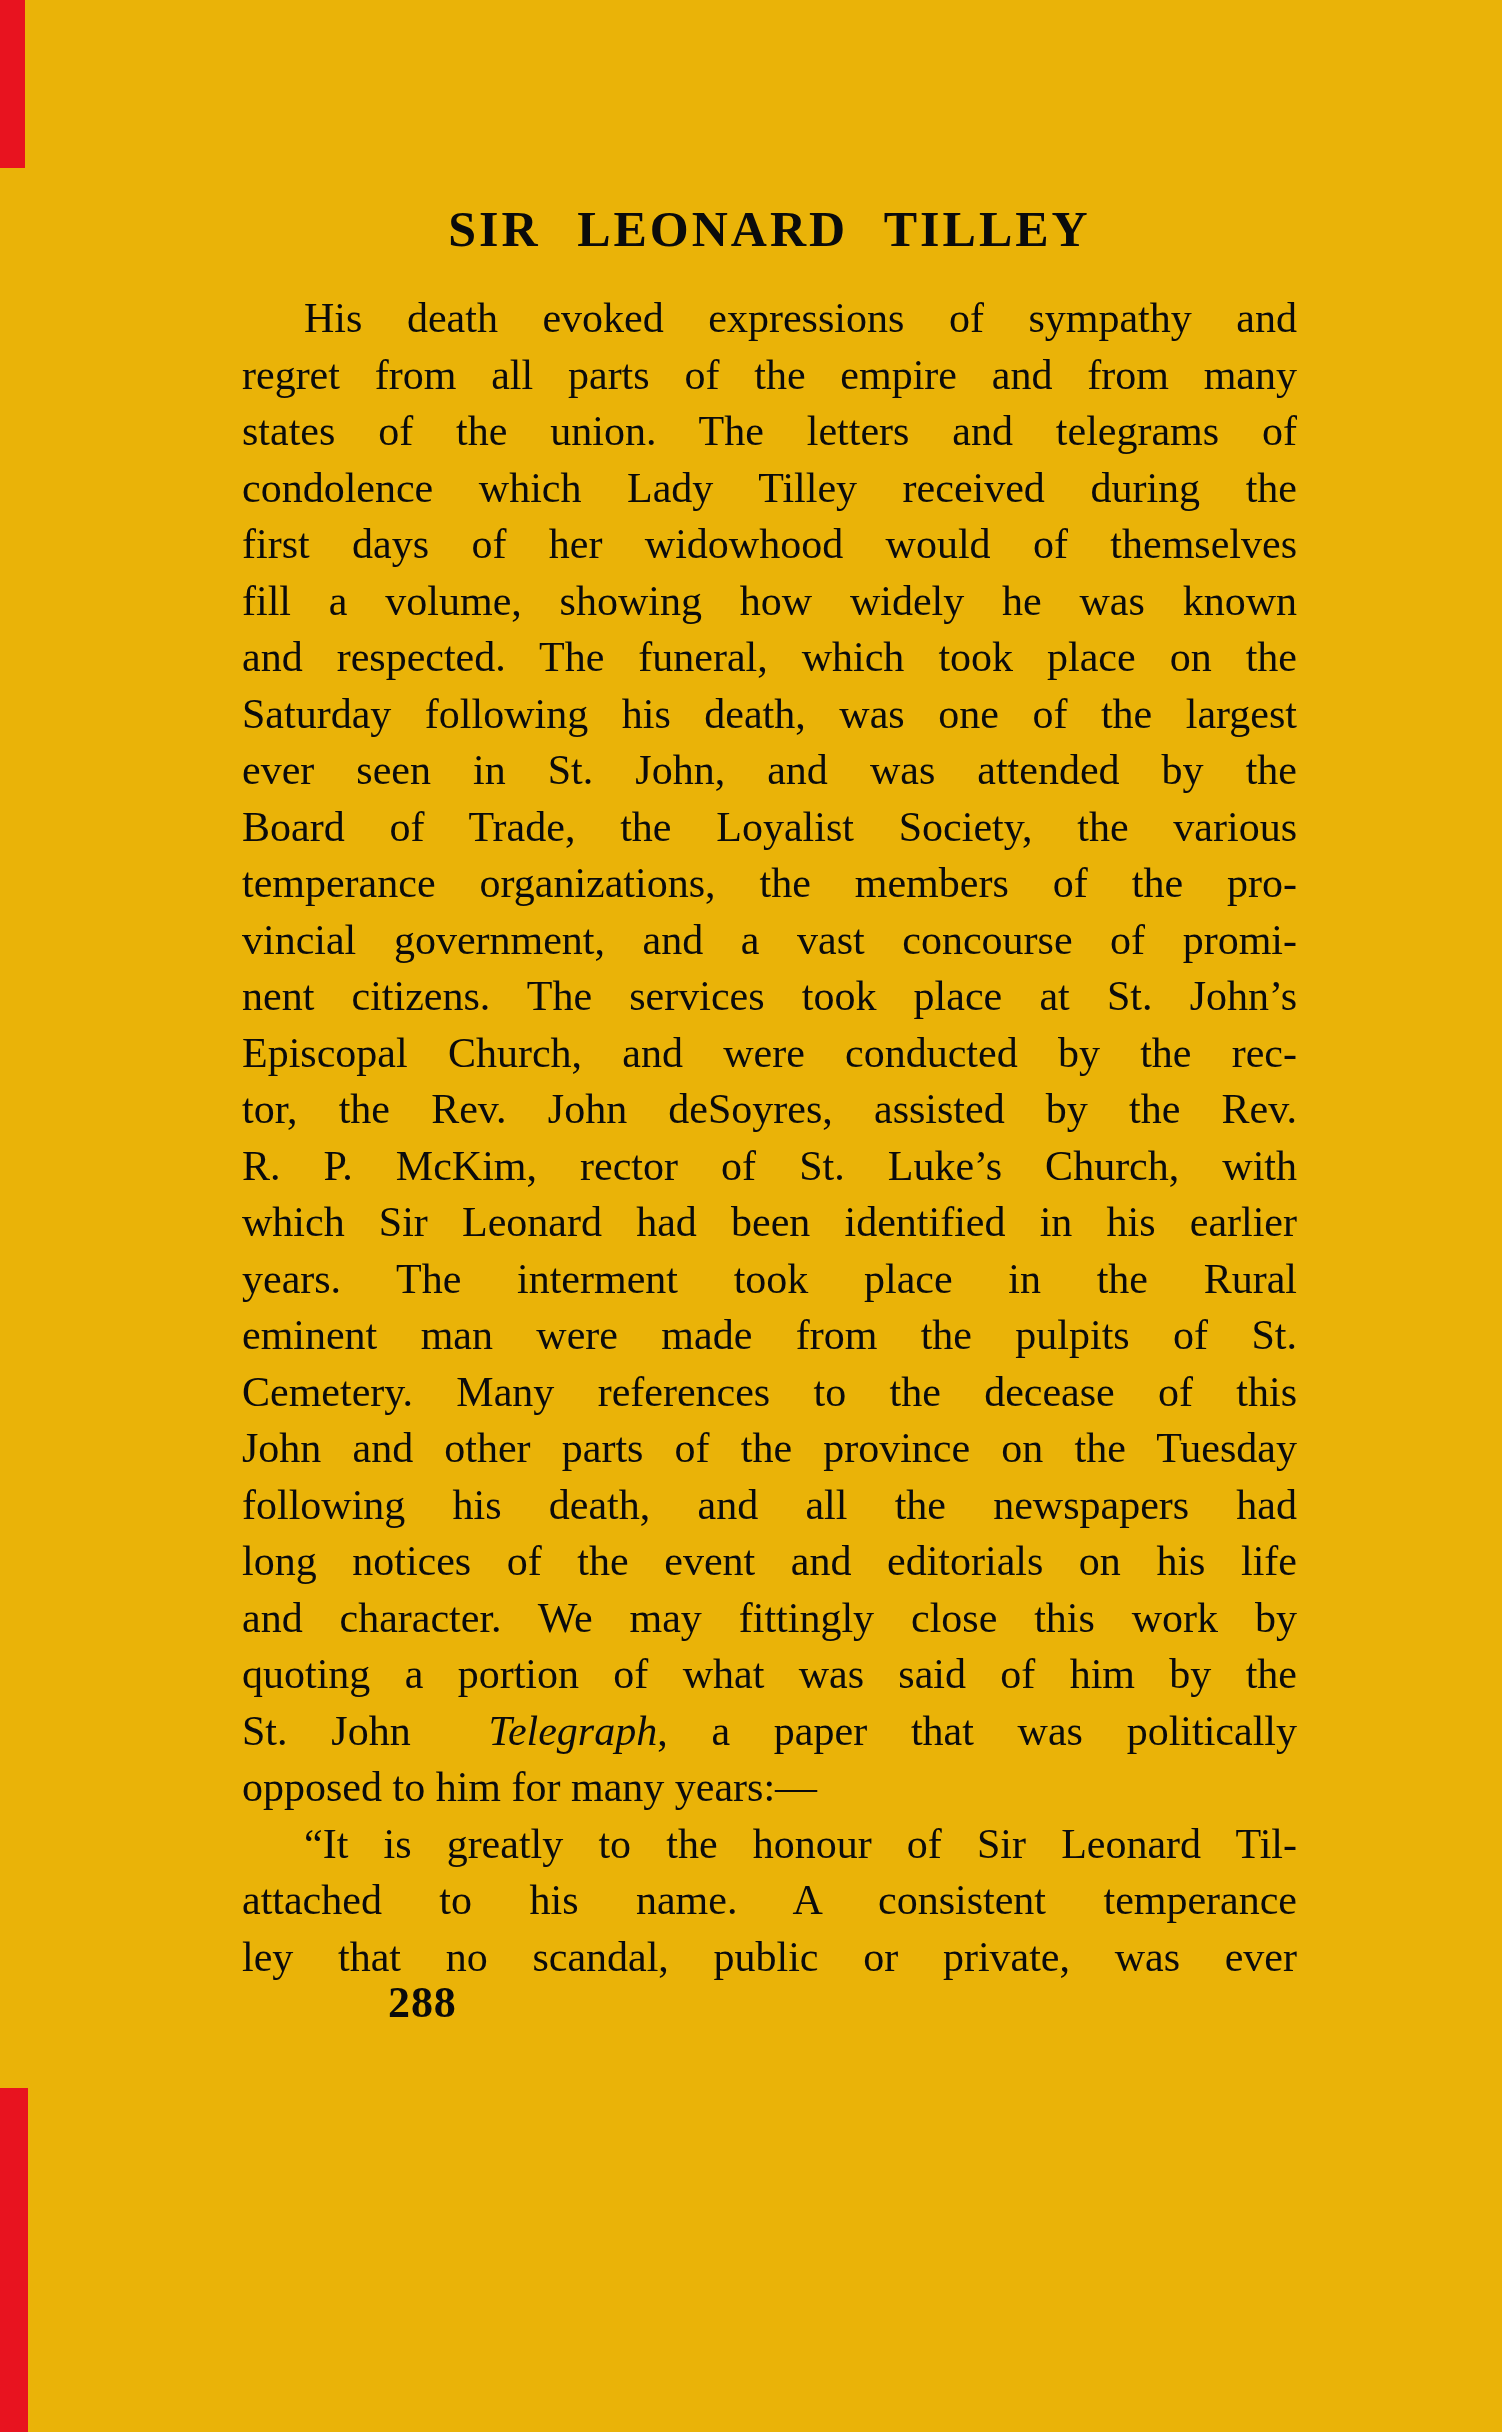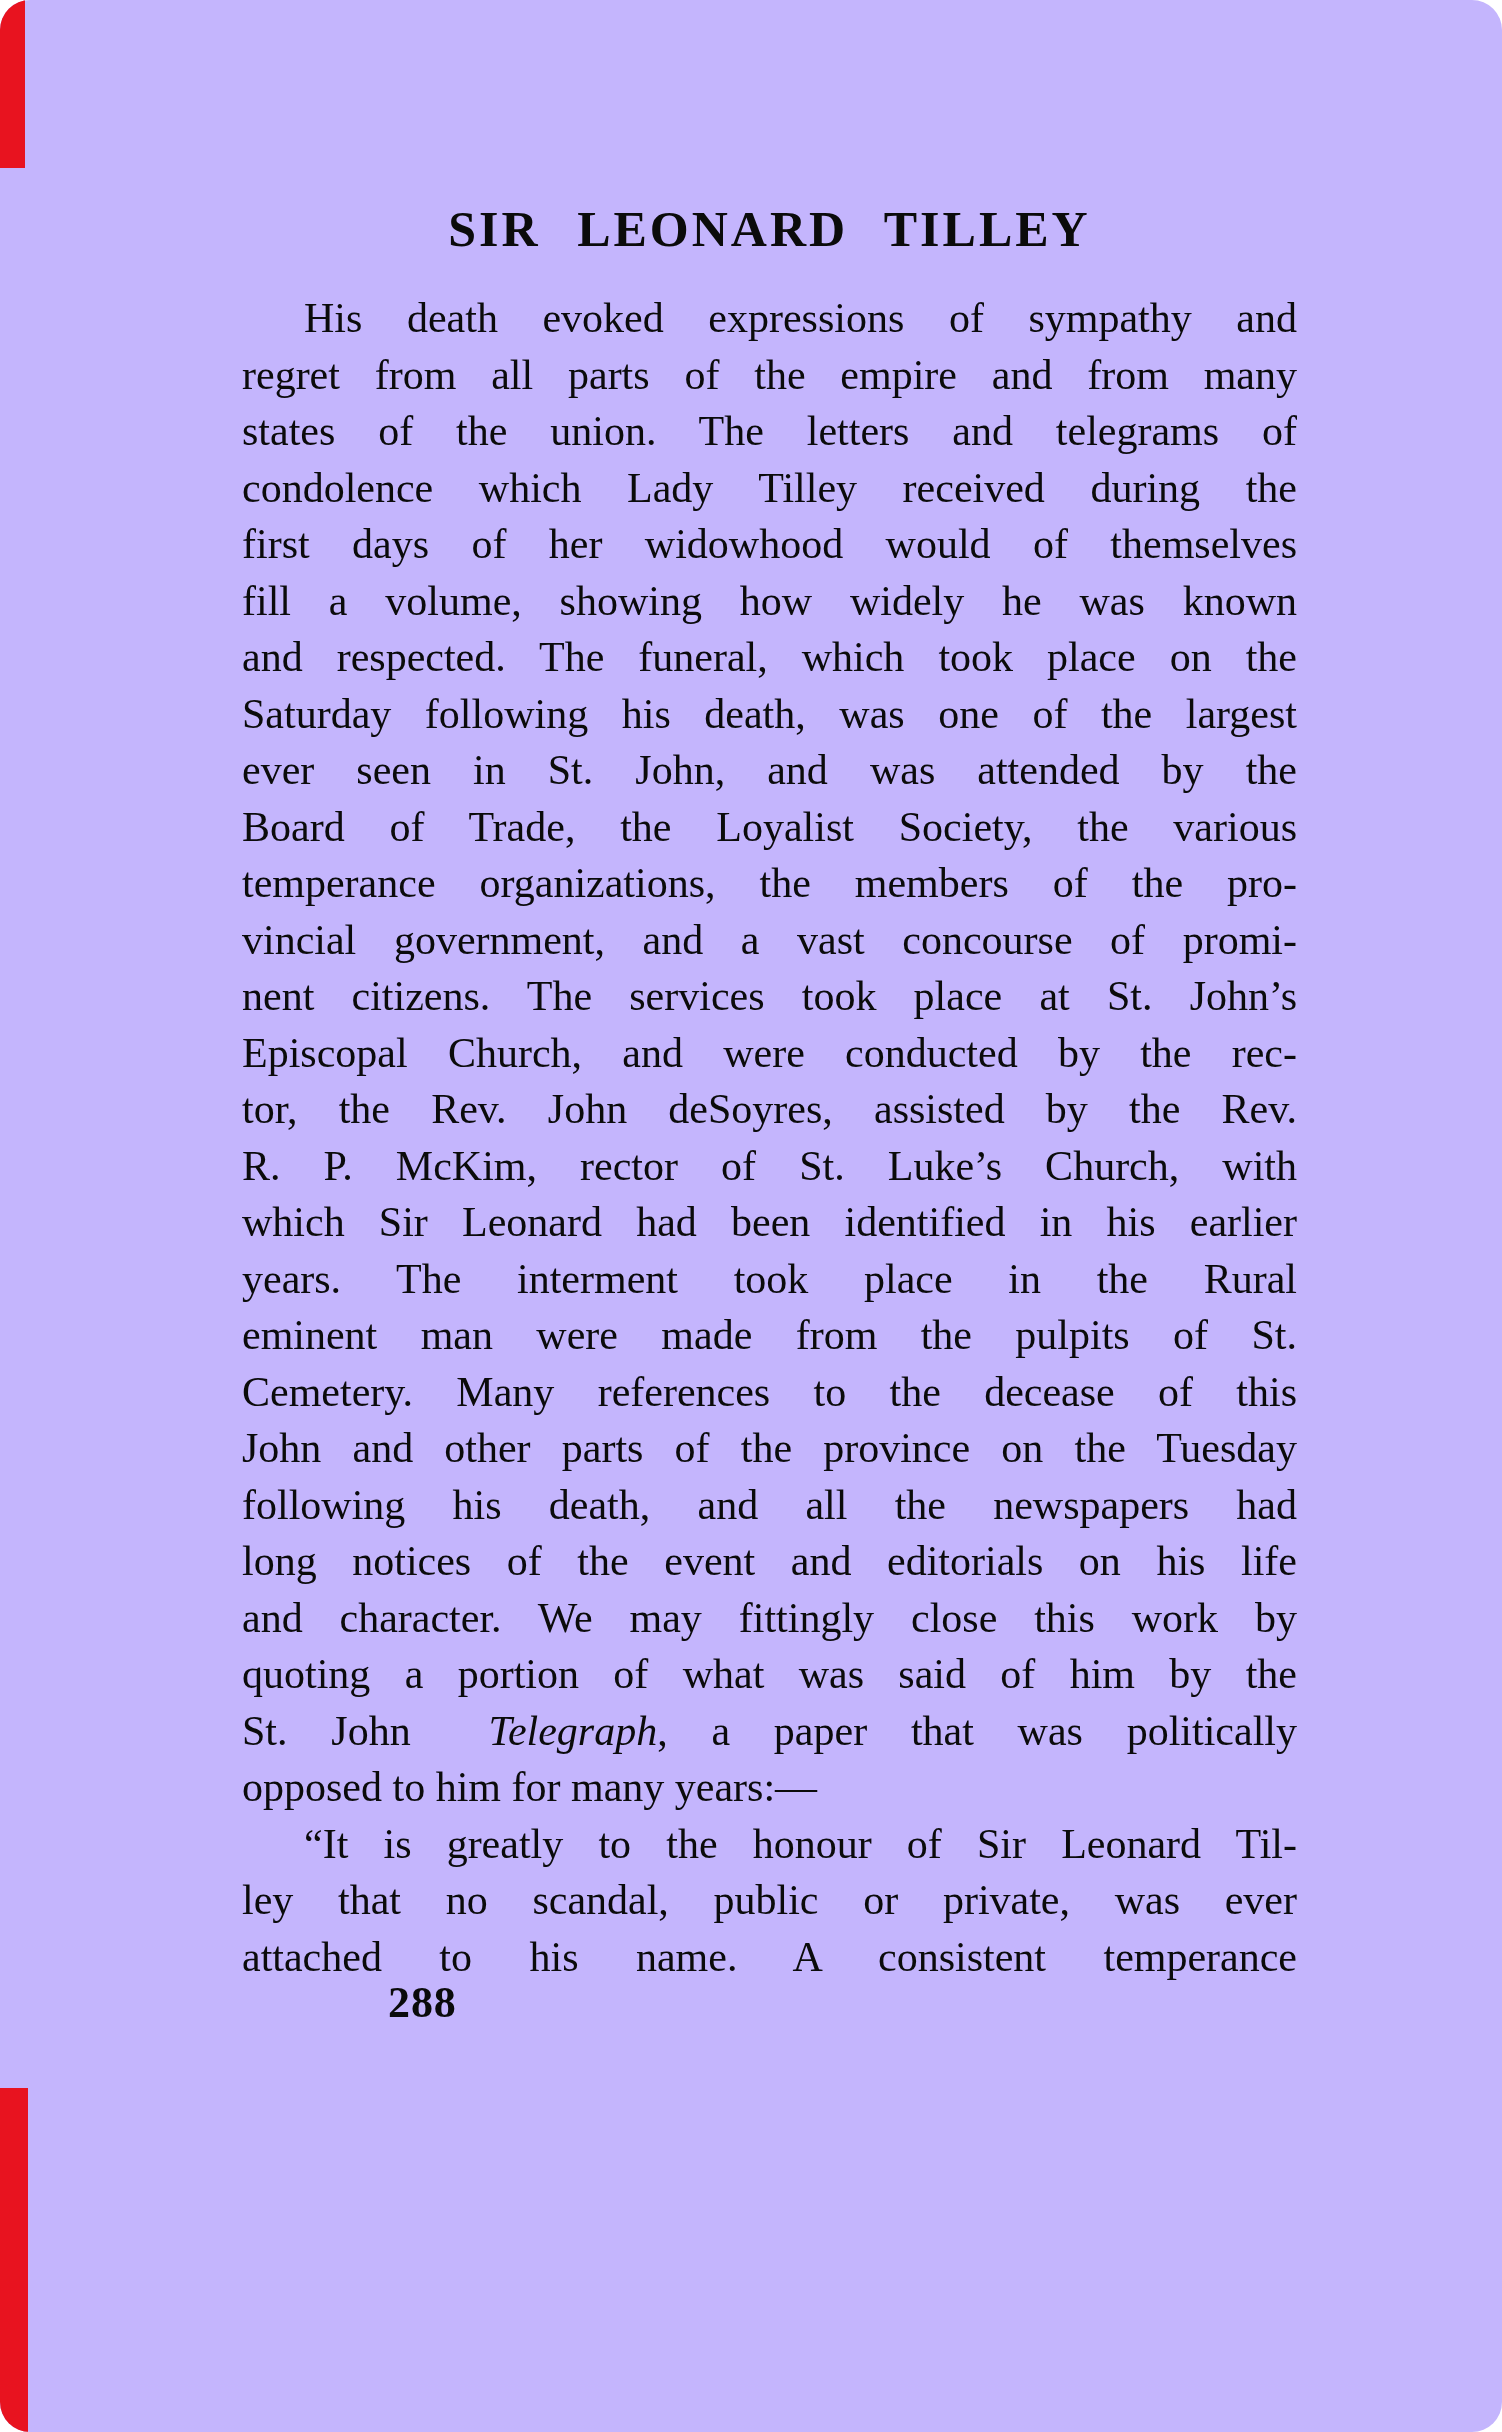--- a/index.html
+++ b/index.html
@@ -59,21 +59,21 @@
     top: 1981px;
     font-size: 44px;
     line-height: 1;
     letter-spacing: 0.02em;
     font-weight: bold;
   }
 </style>
 </head>
 <body>
 
-<div class="page" style="background: #c4b5fd; color: rgb(11, 11, 11); border-radius: 30px;">
+<div class="page" style="background: #eab308; color: rgb(11, 11, 11);">
   <div class="redbar top" style="background: rgb(232, 19, 31);"></div>
   <div class="redbar bottom" style="background: rgb(232, 19, 31);"></div>
   <h1 class="title">SIR LEONARD TILLEY</h1>
   <div class="body-text" id="body-text">
       <div class="line indent">His death evoked expressions of sympathy and</div>
       <div class="line">regret from all parts of the empire and from many</div>
       <div class="line">states of the union.  The letters and telegrams of</div>
       <div class="line">condolence which Lady Tilley received during the</div>
       <div class="line">first days of her widowhood would of themselves</div>
       <div class="line">fill a volume, showing how widely he was known</div>
@@ -92,17 +92,17 @@
       <div class="line">eminent man were made from the pulpits of St.</div>
       <div class="line">Cemetery.  Many references to the decease of this</div>
       <div class="line">John and other parts of the province on the Tuesday</div>
       <div class="line">following his death, and all the newspapers had</div>
       <div class="line">long notices of the event and editorials on his life</div>
       <div class="line">and character.  We may fittingly close this work by</div>
       <div class="line">quoting a portion of what was said of him by the</div>
       <div class="line"><span>St. John </span><i>Telegraph</i><span>, a paper that was politically</span></div>
       <div class="line flush">opposed to him for many years:—</div>
       <div class="line indent">“It is greatly to the honour of Sir Leonard Til-</div>
+      <div class="line">attached to his name.  A consistent temperance</div>
       <div class="line">ley that no scandal, public or private, was ever</div>
-      <div class="line">attached to his name.  A consistent temperance</div>
     </div>
   <div class="folio">288</div>
 </div>
 
 </body></html>

